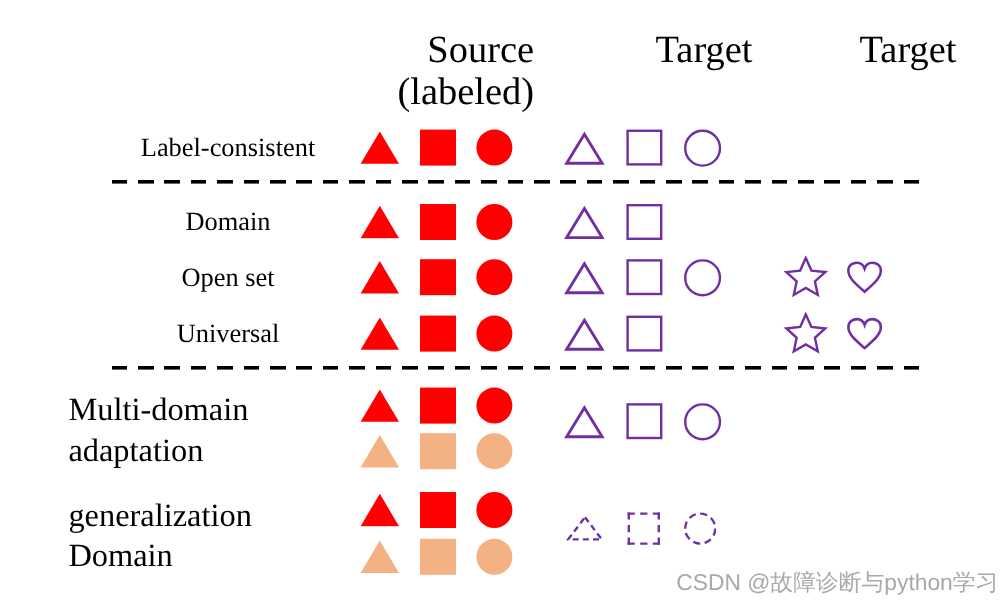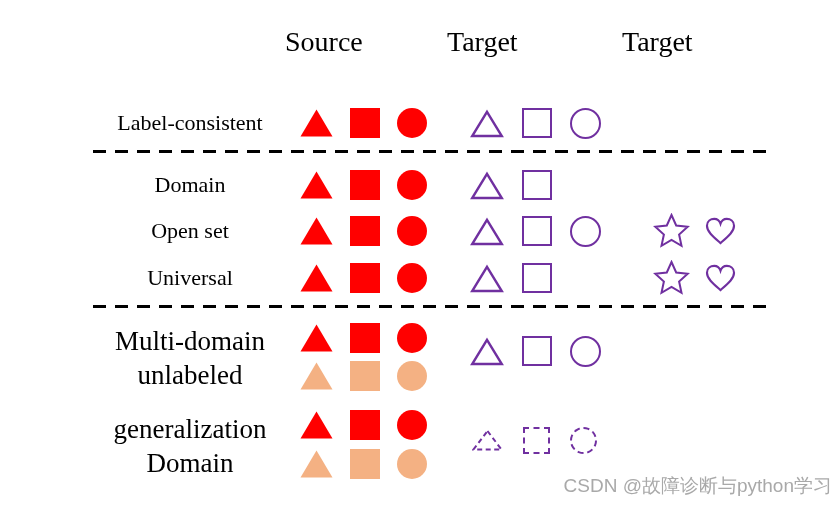--- a/index.html
+++ b/index.html
@@ -1,26 +1,26 @@
 <!DOCTYPE html>
 <html><head>
 <meta charset="utf-8">
 <style>
   html,body { margin:0; padding:0; background:#ffffff; }
   .canvas {
     position:relative; width:840px; height:506px; background:#ffffff;
     font-family:"Liberation Serif", serif; color:#000; overflow:hidden;
   }
   .abs { position:absolute; }
-  .hdr { width:180px; text-align:left; font-size:28px; line-height:35px; }
+  .hdr { width:180px; text-align:right; font-size:32px; line-height:35px; }
   .rowlabel {
     left:57px; width:266px; text-align:center; font-size:22px; line-height:30px;
     white-space:nowrap;
   }
-  .rowlabel2 { left:57px; width:266px; text-align:center; font-size:27px; line-height:34px; }
+  .rowlabel2 { left:57px; width:266px; text-align:left; font-size:27px; line-height:34px; }
   .shape-row { display:flex; align-items:center; height:30px; }
   .gap17 { gap:17px; }
   .gap18 { gap:18px; }
   .gap20 { gap:20px; }
   .gap15 { gap:15px; }
   .red   { color:#ff0000; }
   .peach { color:#f4b183; }
   .sq-f  { width:30px; height:30px; background:currentColor; }
   .ci-f  { width:30px; height:30px; border-radius:50%; background:currentColor; }
   .sq-o  { width:26px; height:26px; border:2.4px solid #7030a0; background:transparent; }
@@ -37,20 +37,21 @@
     color:#a9a9a9; text-shadow:1px 1px 0 #ffffff;
   }
 </style>
 </head>
 <body>
 
 <div class="canvas">
 
   <div class="abs hdr" style="left:285px; top:24px; width:160px">
     <div>Source</div>
+    <div>(labeled)</div>
   </div>
   <div class="abs hdr" style="left:447px; top:24px">
     <div>Target</div>
   </div>
   <div class="abs hdr" style="left:622px; top:24px; width:175px">
     <div>Target</div>
   </div>
 
   <div class="abs rowlabel" style="top:108px">Label-consistent</div>
   <div class="abs shape-row gap17" style="left:300px; top:108px">
@@ -129,21 +130,21 @@
       </svg>
     <svg width="31" height="29" viewBox="0 0 32 30">
         <path d="M16 27 C 8 20, 2 15, 2 9 C 2 4, 6 2, 9.5 2 C 12.5 2, 15 4, 16 7 C 17 4, 19.5 2, 22.5 2 C 26 2, 30 4, 30 9 C 30 15, 24 20, 16 27 Z" fill="none" stroke="#7030a0" stroke-width="2.2"></path>
       </svg>
   </div>
 
   <div class="abs divider" style="left:93px; top:305px; width:681px"></div>
 
   <div class="abs rowlabel2" style="top:324px">
     <div>Multi-domain</div>
-    <div>unlabeled</div>
+    <div>adaptation</div>
   </div>
   <div class="abs shape-row gap17" style="left:300px; top:323px">
     <svg width="33" height="28" viewBox="0 0 33 28" class="red">
         <polygon points="16.5,0.5 32.5,27.5 0.5,27.5" fill="currentColor"></polygon>
       </svg>
     <div class="sq-f red"></div>
     <div class="ci-f red"></div>
   </div>
   <div class="abs shape-row gap17" style="left:300px; top:361px">
     <svg width="33" height="28" viewBox="0 0 33 28" class="peach">

